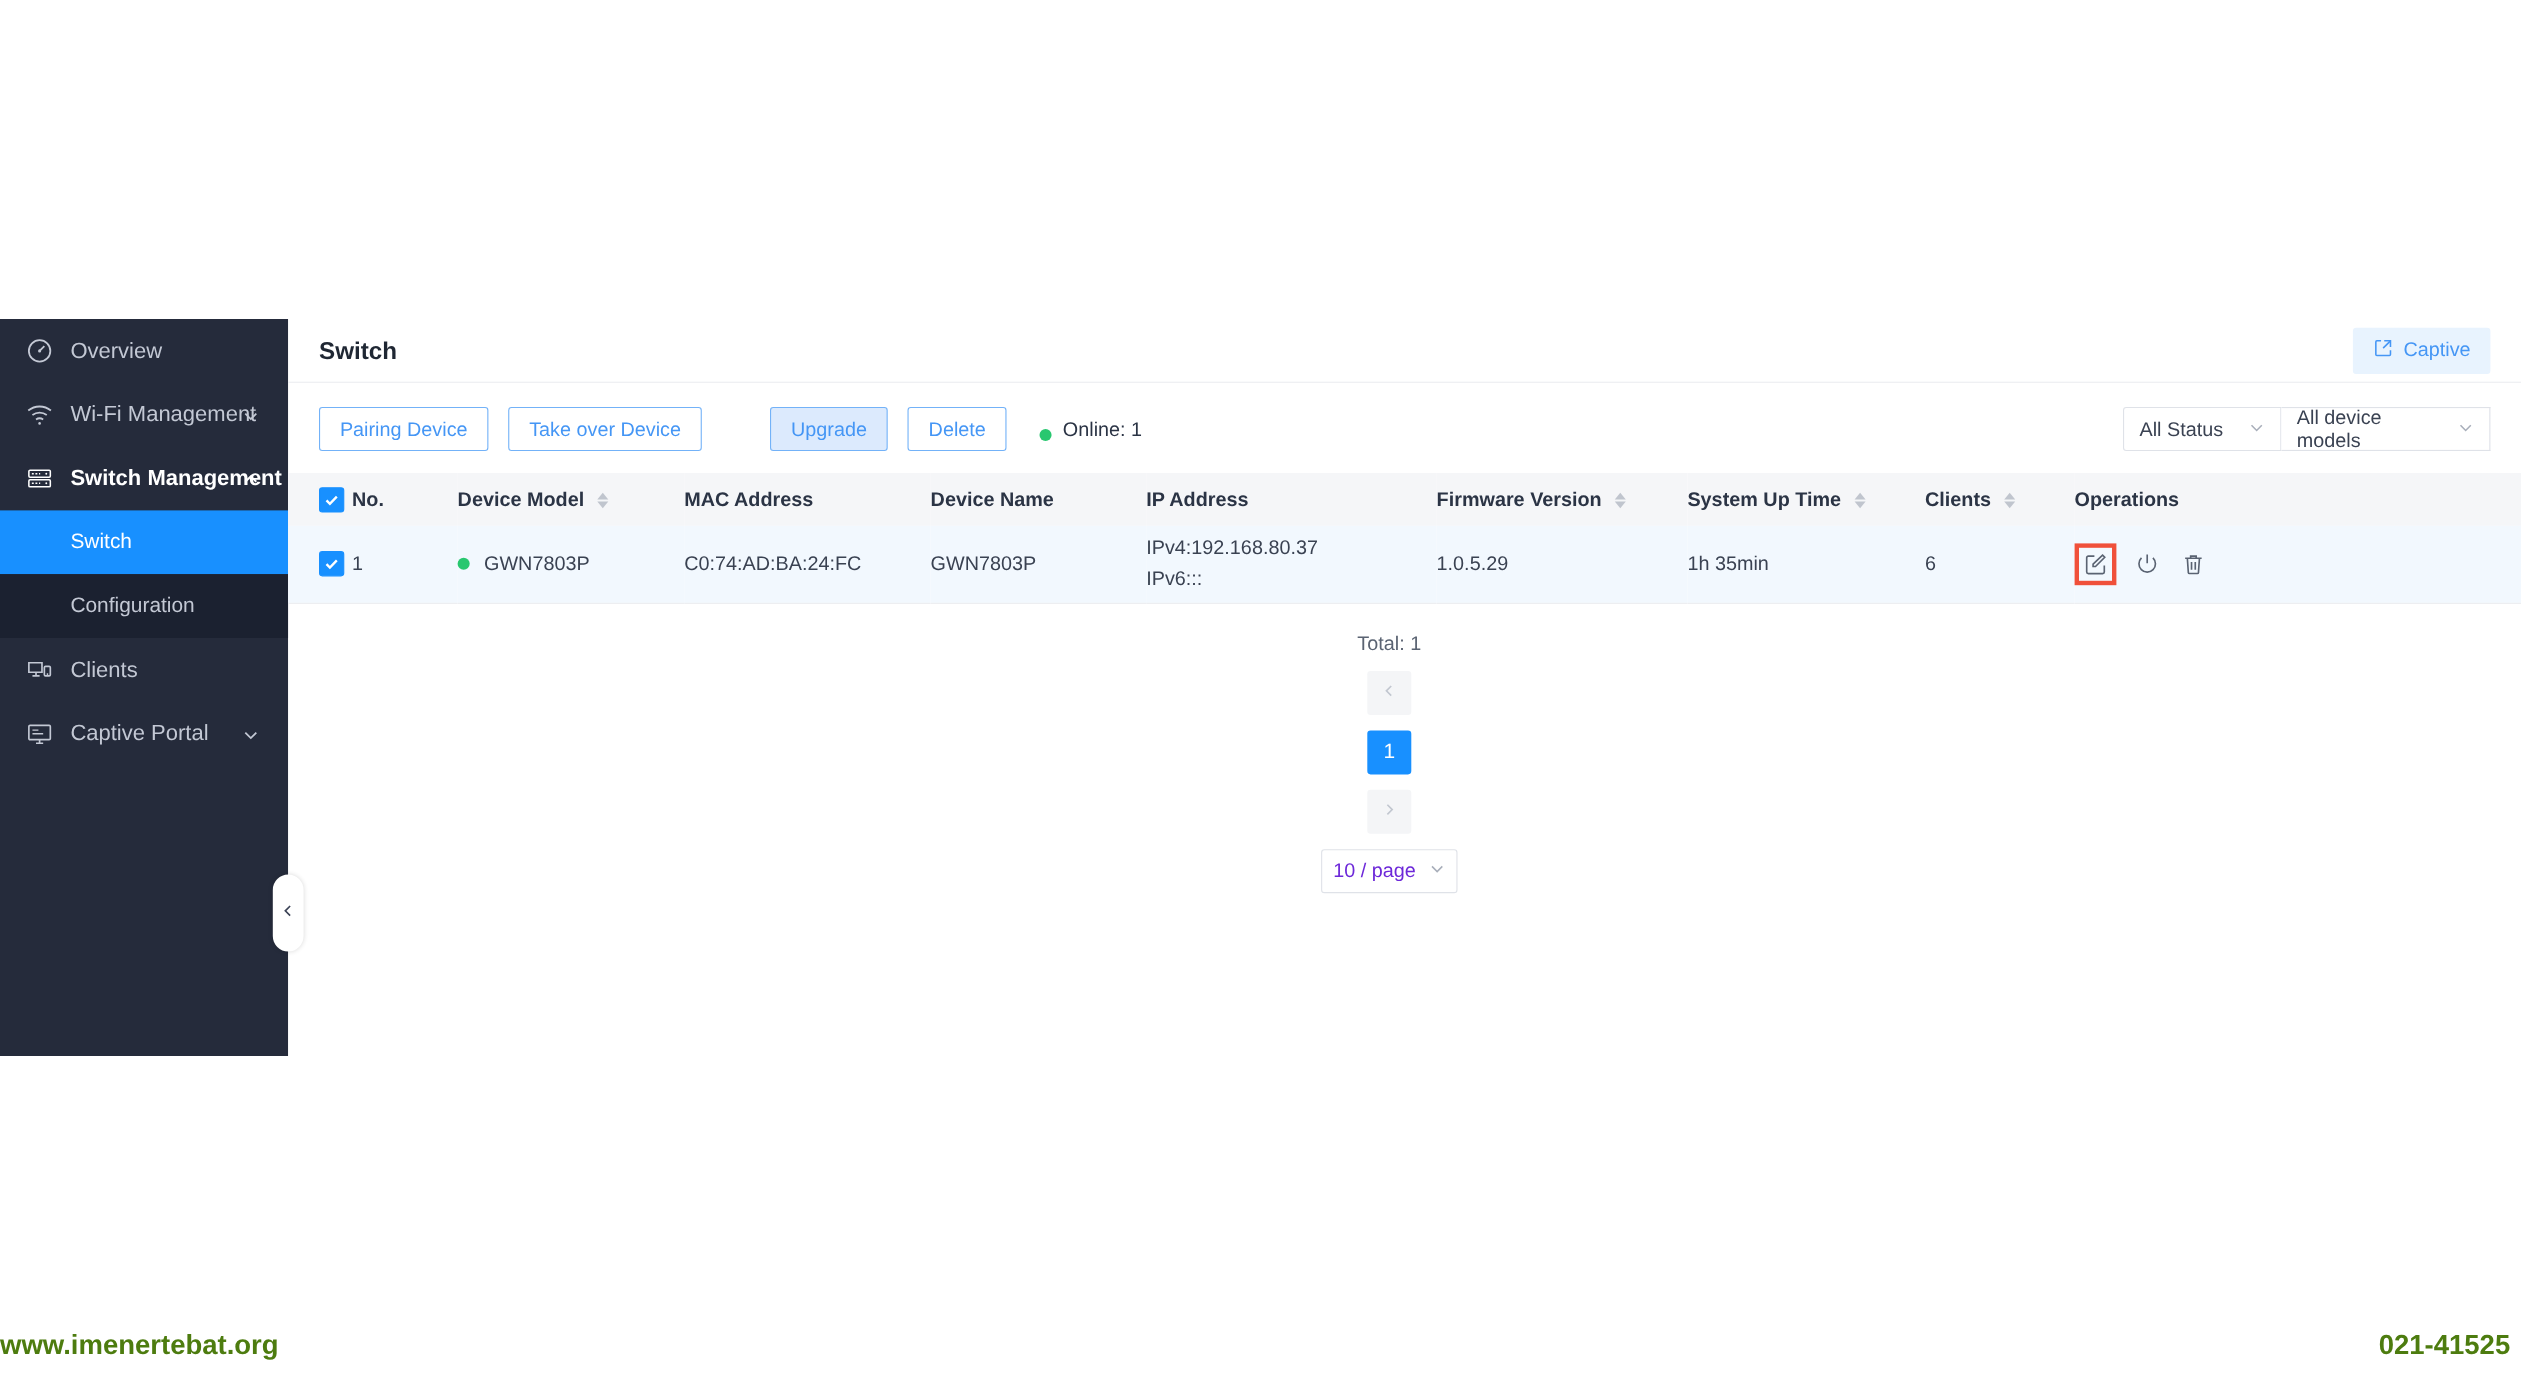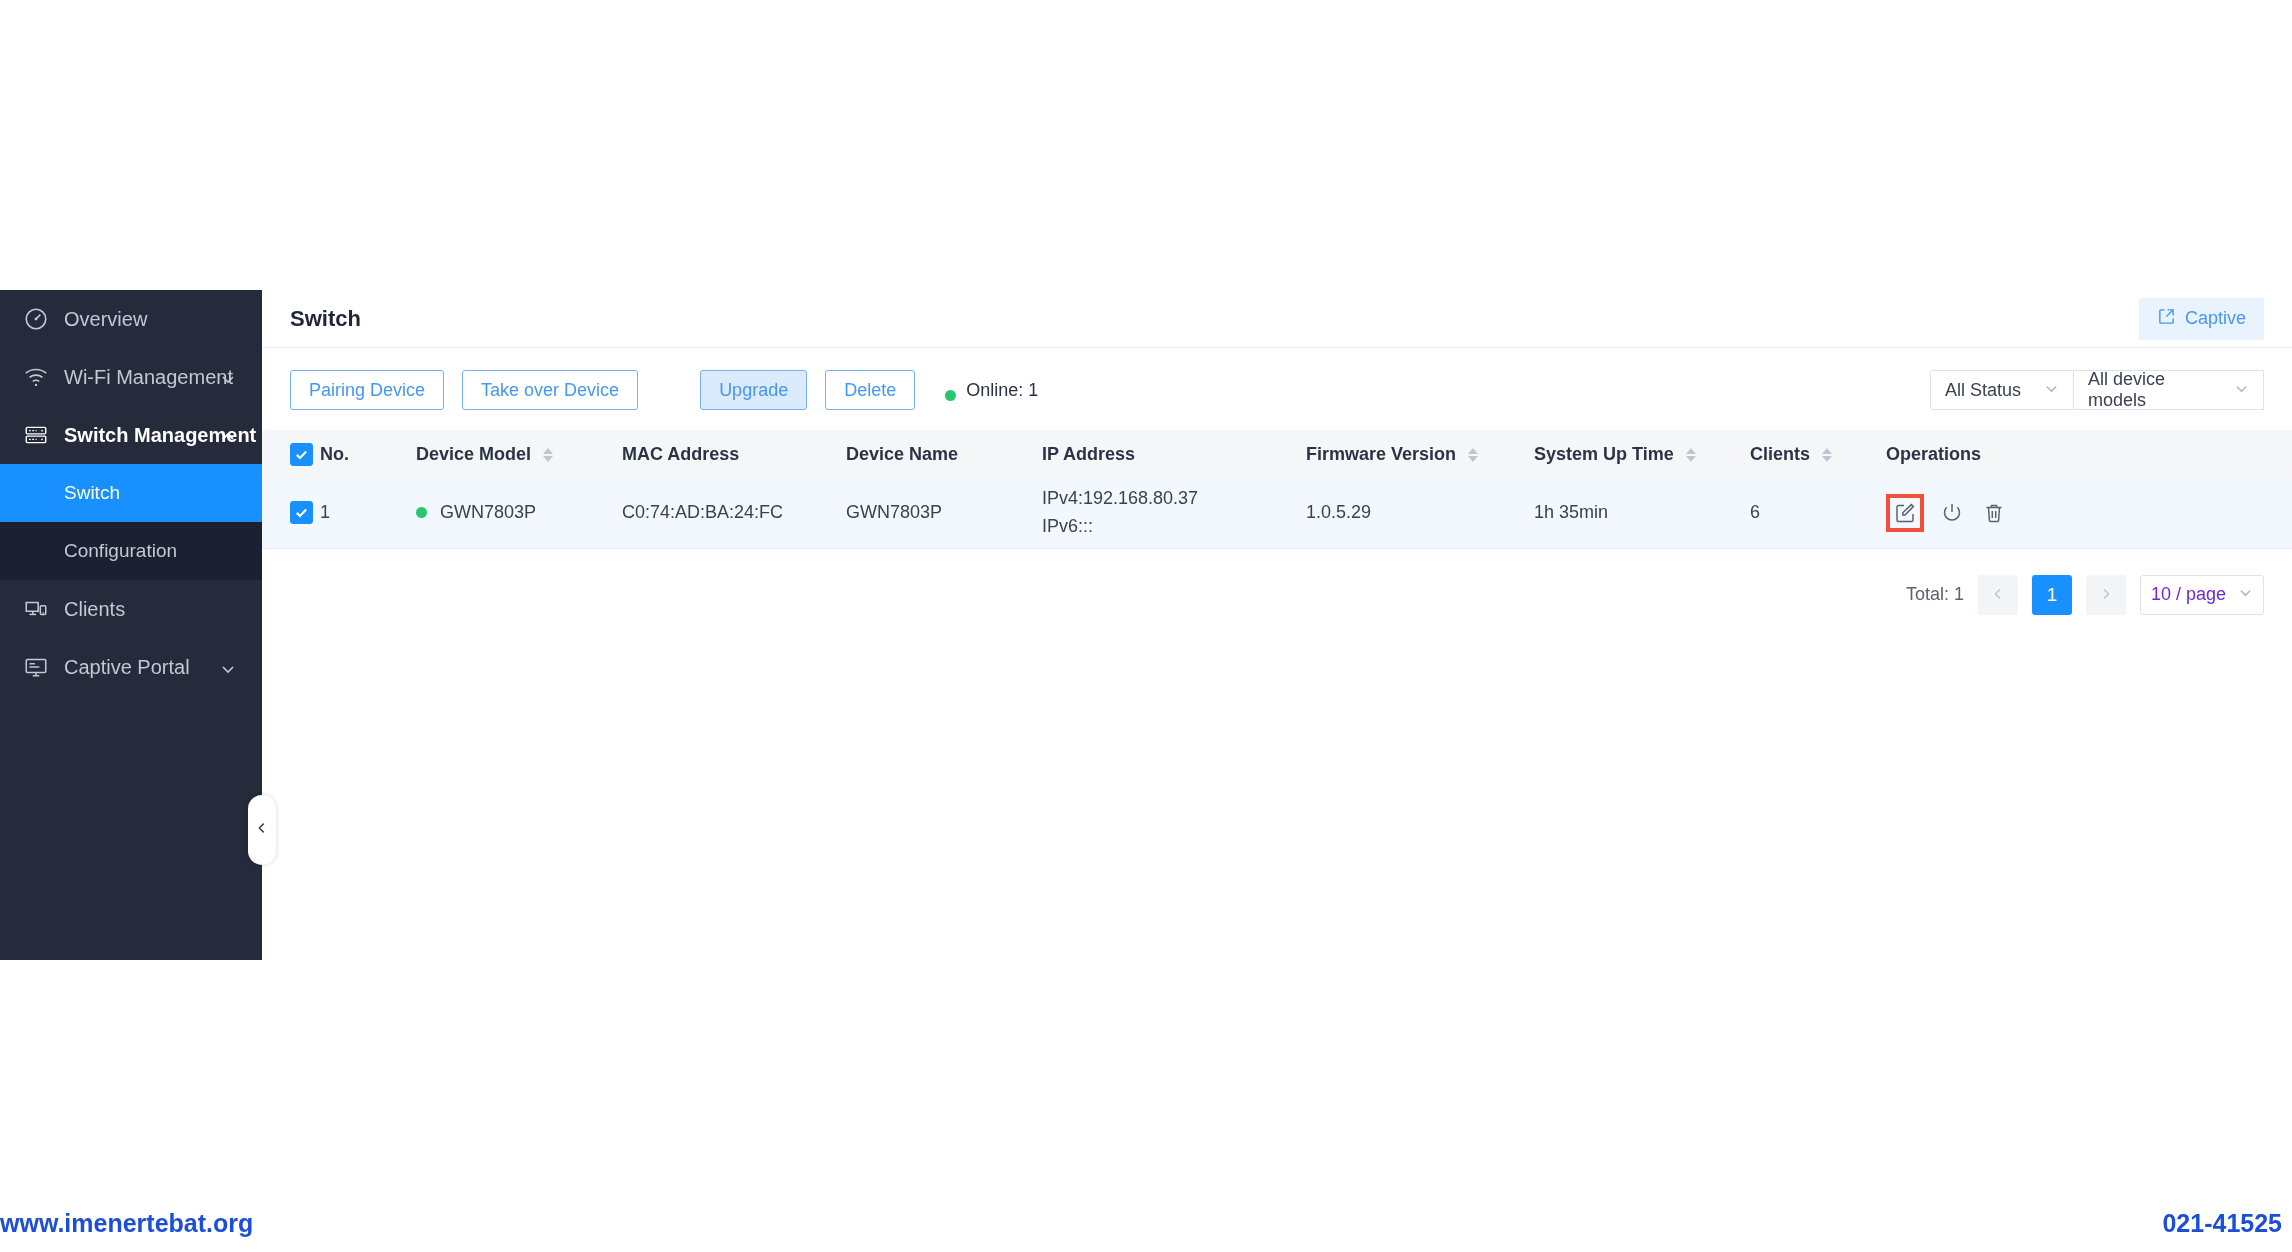--- a/index.html
+++ b/index.html
@@ -202,21 +202,21 @@
     border: 4px solid #f0503a;
     padding: 1px;
     display: flex; align-items: center; justify-content: center;
   }
 
   
   .pager {
     display: flex; align-items: center; justify-content: flex-end;
     gap: 14px;
     padding: 26px 28px 0 0;
-    font-size: 18px; color: #5a6372;
+    font-size: 18px; color: #5a6372; flex-direction: column;
   }
   .pg-btn {
     width: 40px; height: 40px;
     border-radius: 3px;
     background: #f4f5f7;
     color: #c2c7d0;
     display: flex; align-items: center; justify-content: center;
     font-size: 19px;
     cursor: pointer;
   }
@@ -228,21 +228,21 @@
     display: flex; align-items: center; justify-content: center;
     gap: 12px;
     font-size: 18px; color: #6d28d9;
     cursor: pointer;
   }
 
   
   .wm {
     position: absolute;
     font-size: 25px;
-    color: #1d4ed8;
+    color: #4d7c0f;
     font-weight: bold;
     white-space: nowrap;
   }
   .wm-left { left: 0px; bottom: 14px; }
   .wm-right { right: 10px; bottom: 14px; }
 </style>
 </head>
 <body>
 
 <div id="app">

